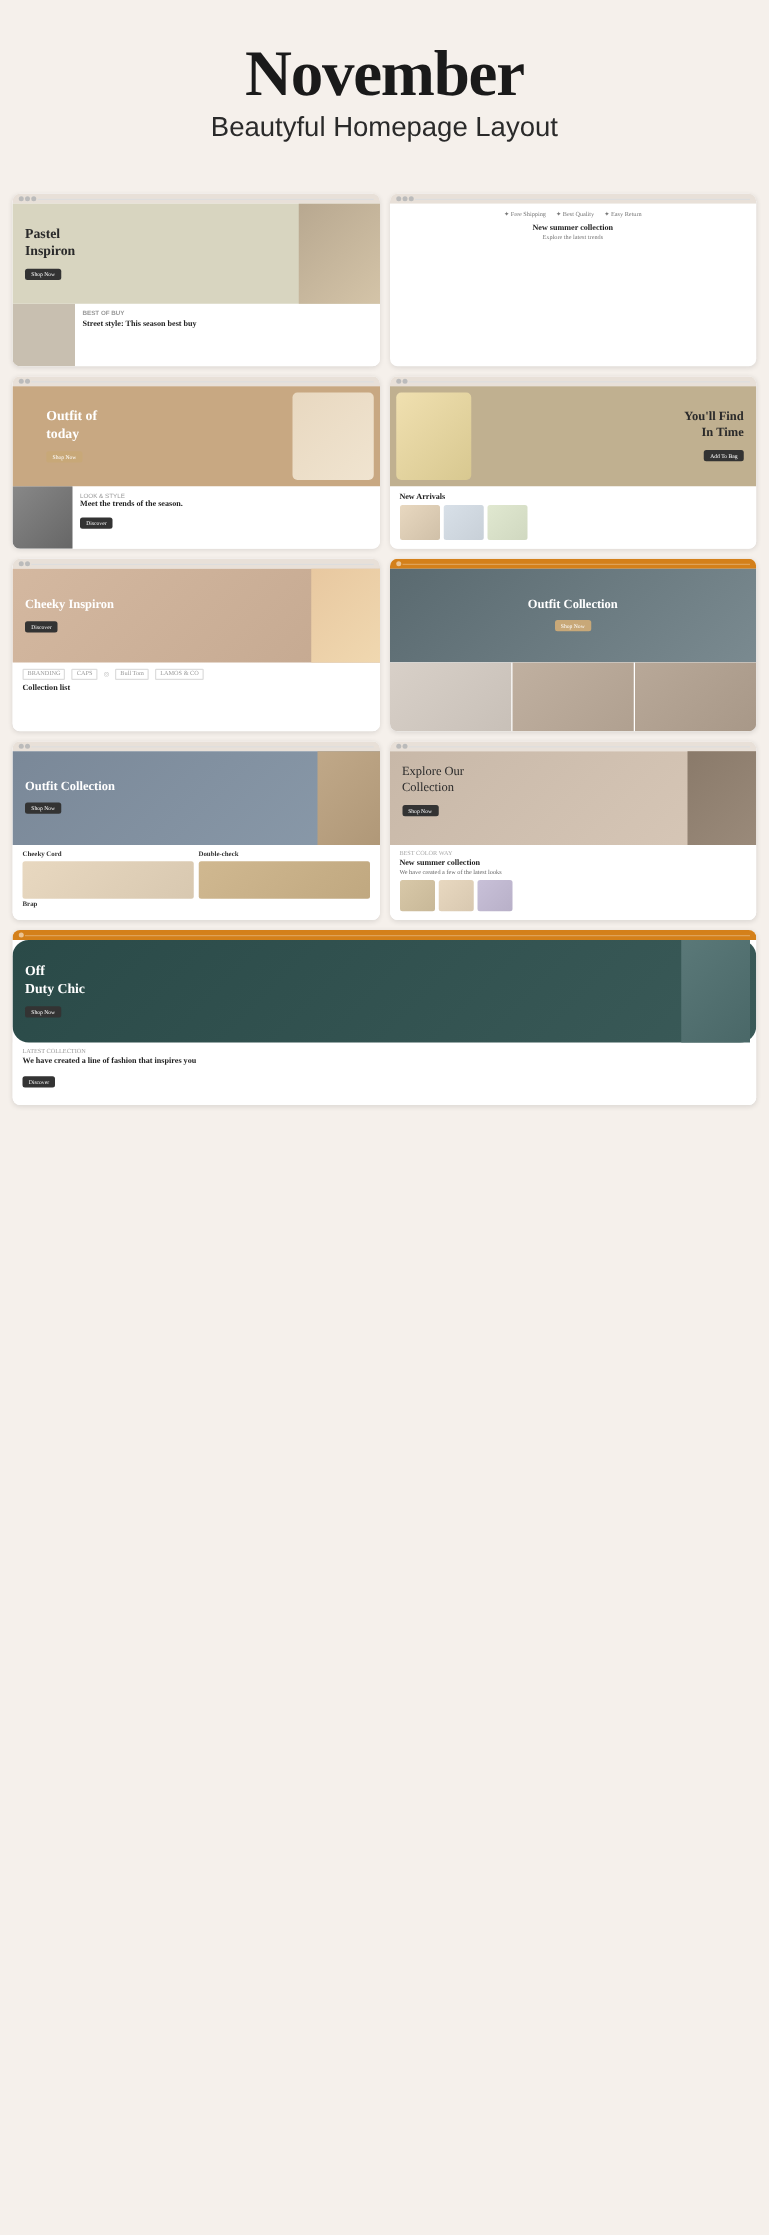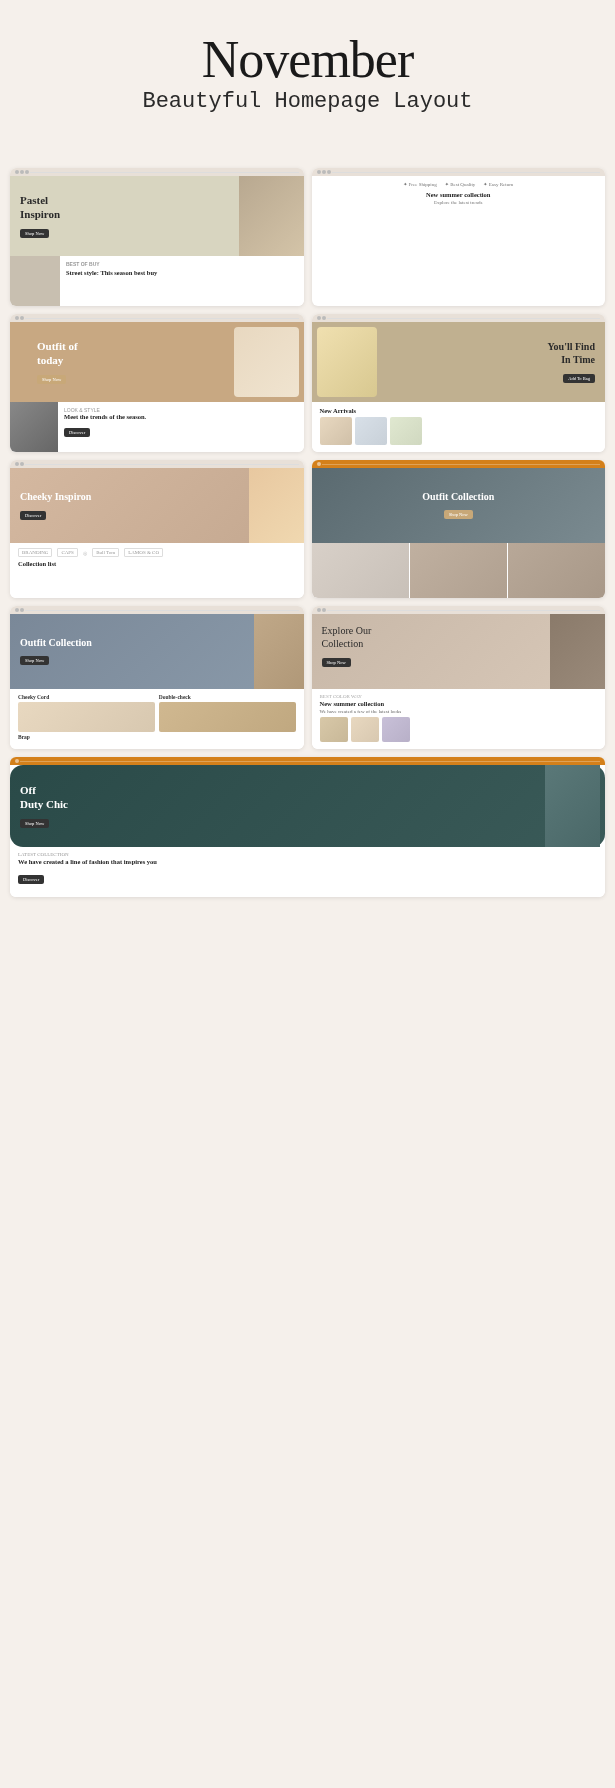--- a/index.html
+++ b/index.html
@@ -18,42 +18,42 @@
       background: #f5f0eb;
       display: flex;
       flex-direction: column;
       align-items: center;
       padding: 30px 0 20px;
       border-radius: 0 0 30px 30px;
     }
 
     .title {
       font-size: 52px;
-      font-weight: 400;
+      font-weight: 700;
       color: #1a1a1a;
       letter-spacing: -1px;
       font-family: 'Georgia', serif;
     }
 
     .badge {
       background: #a07840;
       color: #fff;
       font-size: 28px;
       font-weight: 700;
       border-radius: 18px;
       padding: 10px 28px;
       margin: 12px 0;
       font-family: Arial, sans-serif;
     }
 
     .subtitle {
       font-size: 22px;
       color: #2a2a2a;
-      font-family: Liberation Mono, monospace;
-      margin-bottom: 26px;
+      font-family: Liberation Sans, sans-serif;
+      margin-bottom: 12px;
     }
 
     .grid-container {
       width: 100%;
       padding: 8px 10px 20px;
       display: flex;
       flex-direction: column;
       gap: 8px;
     }
 

